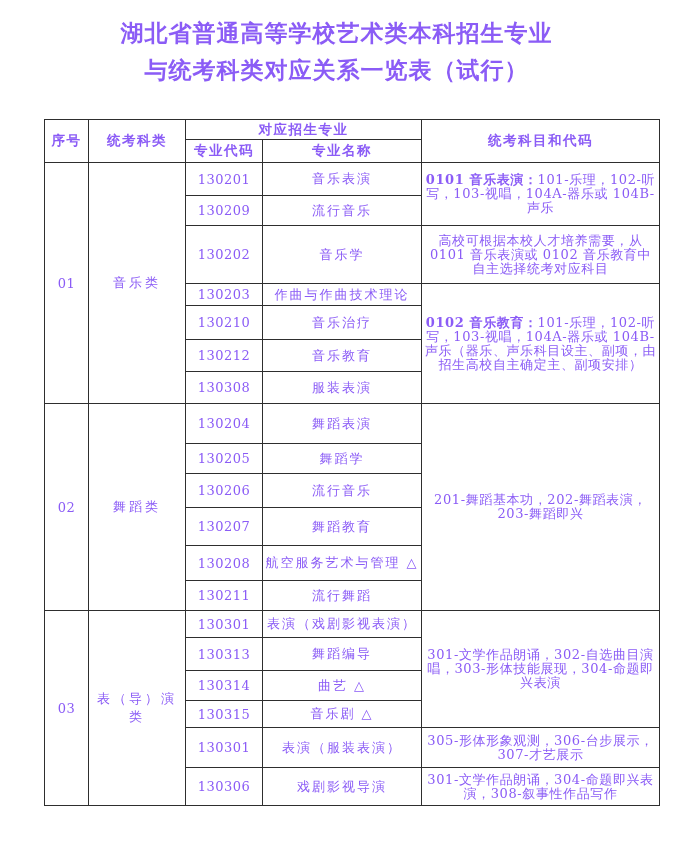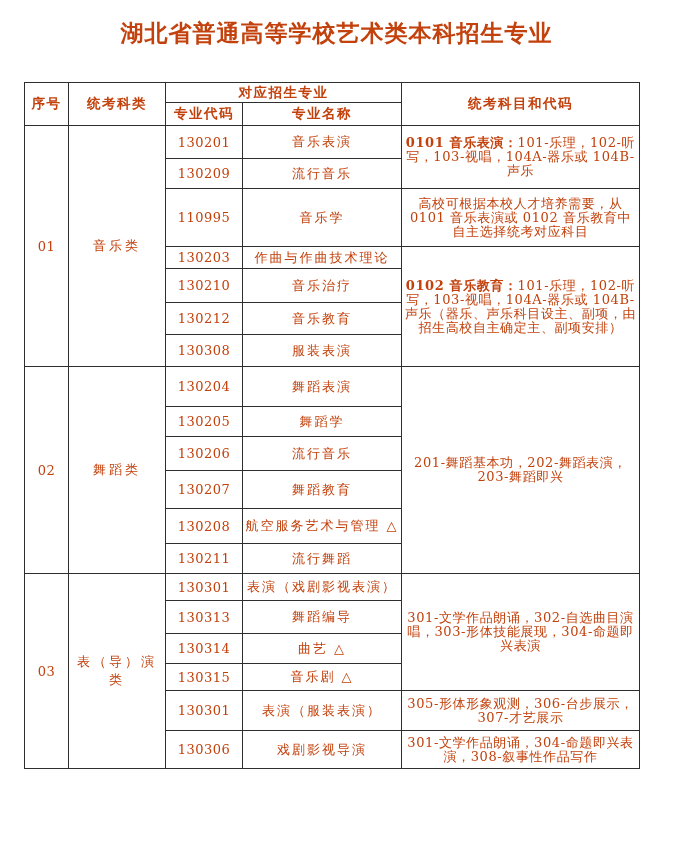--- a/index.html
+++ b/index.html
@@ -1,35 +1,35 @@
 <!DOCTYPE html>
 <html><head>
 <meta charset="utf-8">
 <style>
   html,body { margin:0; padding:0; background:#ffffff; }
   .page {
     position:relative;
     width:673px; height:842px;
     background:#ffffff;
-    color:#c2410c;
+    color:#8b5cf6;
     font-family:"DejaVu Serif","Liberation Serif",serif;
     overflow:hidden;
   }
   .title {
     margin:0; padding-top:14px;
     text-align:center;
     font-size:23px; font-weight:bold;
     line-height:37px; letter-spacing:1px;
   }
   .title span { display:block; }
   table.corr {
     border-collapse:collapse;
     table-layout:fixed;
     width:615px;
-    margin:31px 0 0 24px;
+    margin:31px 0 0 44px;
   }
   .corr th, .corr td {
     border:1px solid #2e2e2e;
     padding:0 2px;
     text-align:center;
     vertical-align:middle;
     font-size:13px;
     font-weight:normal;
     overflow:hidden;
   }
@@ -50,20 +50,21 @@
   }
   .b { font-weight:bold; }
 </style>
 </head>
 <body>
 
 <div class="page">
 
   <h1 class="title">
     <span>湖北省普通高等学校艺术类本科招生专业</span>
+    <span>与统考科类对应关系一览表（试行）</span>
   </h1>
 
   <table class="corr">
     <colgroup>
       <col style="width:44px">
         <col style="width:97px">
         <col style="width:77px">
         <col style="width:159px">
         <col style="width:238px">
     </colgroup>
@@ -86,21 +87,21 @@
         <td rowspan="7" class="cat">音乐类</td>
         <td class="code">130201</td>
         <td class="name">音乐表演</td>
         <td rowspan="2" class="exam"><span class="b">0101 音乐表演：</span><span>101-乐理，102-听写，103-视唱，104A-器乐或 104B-声乐</span></td>
       </tr>
       <tr style="height:30px">
         <td class="code">130209</td>
         <td class="name">流行音乐</td>
       </tr>
       <tr style="height:58px">
-        <td class="code">110995</td>
+        <td class="code">130202</td>
         <td class="name">音乐学</td>
         <td class="exam"><span class="b"></span><span>高校可根据本校人才培养需要，从 0101 音乐表演或 0102 音乐教育中自主选择统考对应科目</span></td>
       </tr>
       <tr style="height:22px">
         <td class="code">130203</td>
         <td class="name">作曲与作曲技术理论</td>
         <td rowspan="4" class="exam"><span class="b">0102 音乐教育：</span><span>101-乐理，102-听写，103-视唱，104A-器乐或 104B-声乐（器乐、声乐科目设主、副项，由招生高校自主确定主、副项安排）</span></td>
       </tr>
       <tr style="height:34px">
         <td class="code">130210</td>

